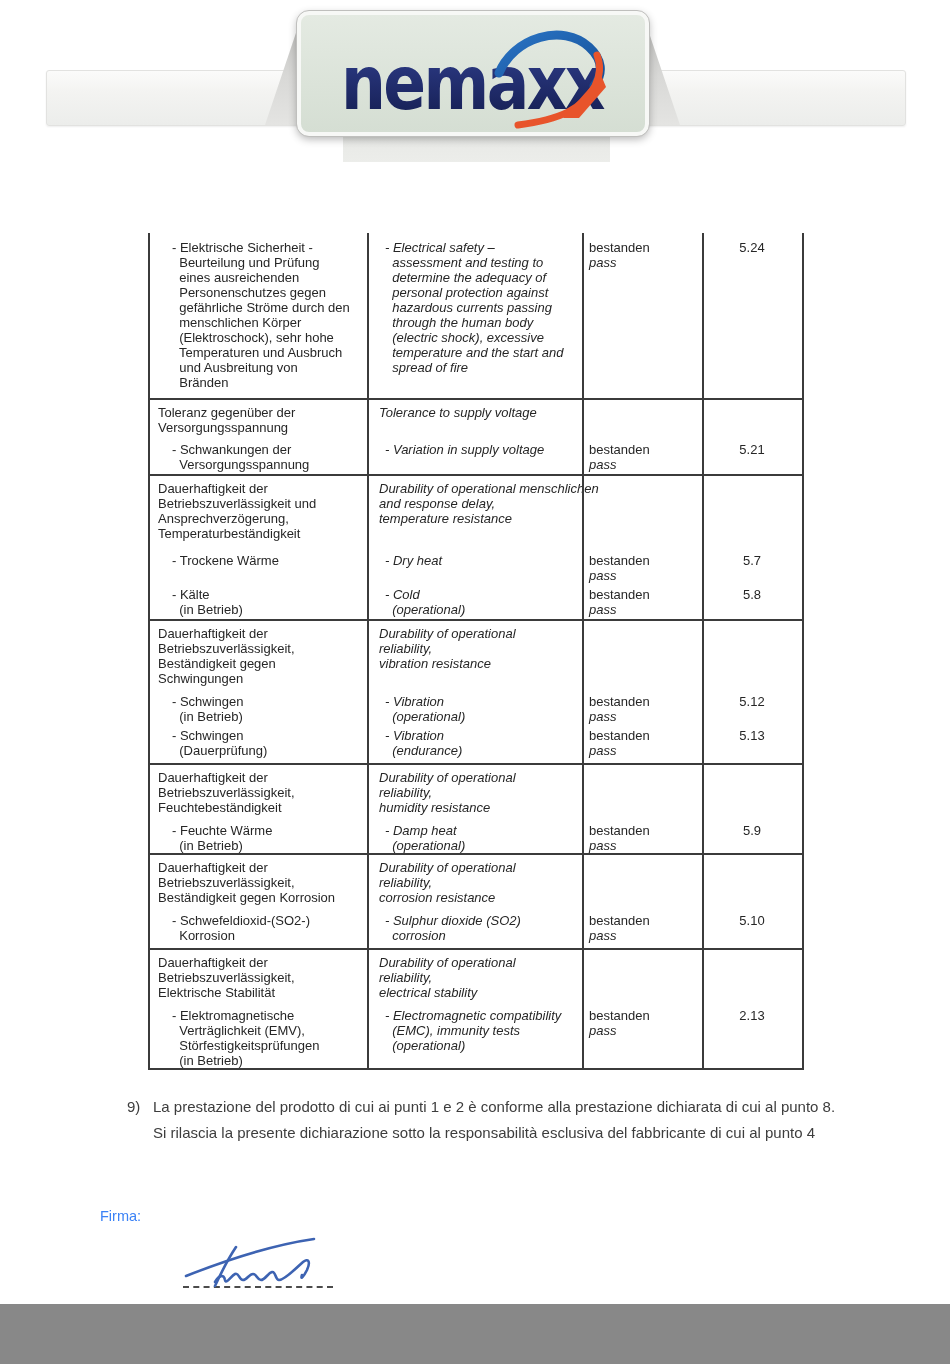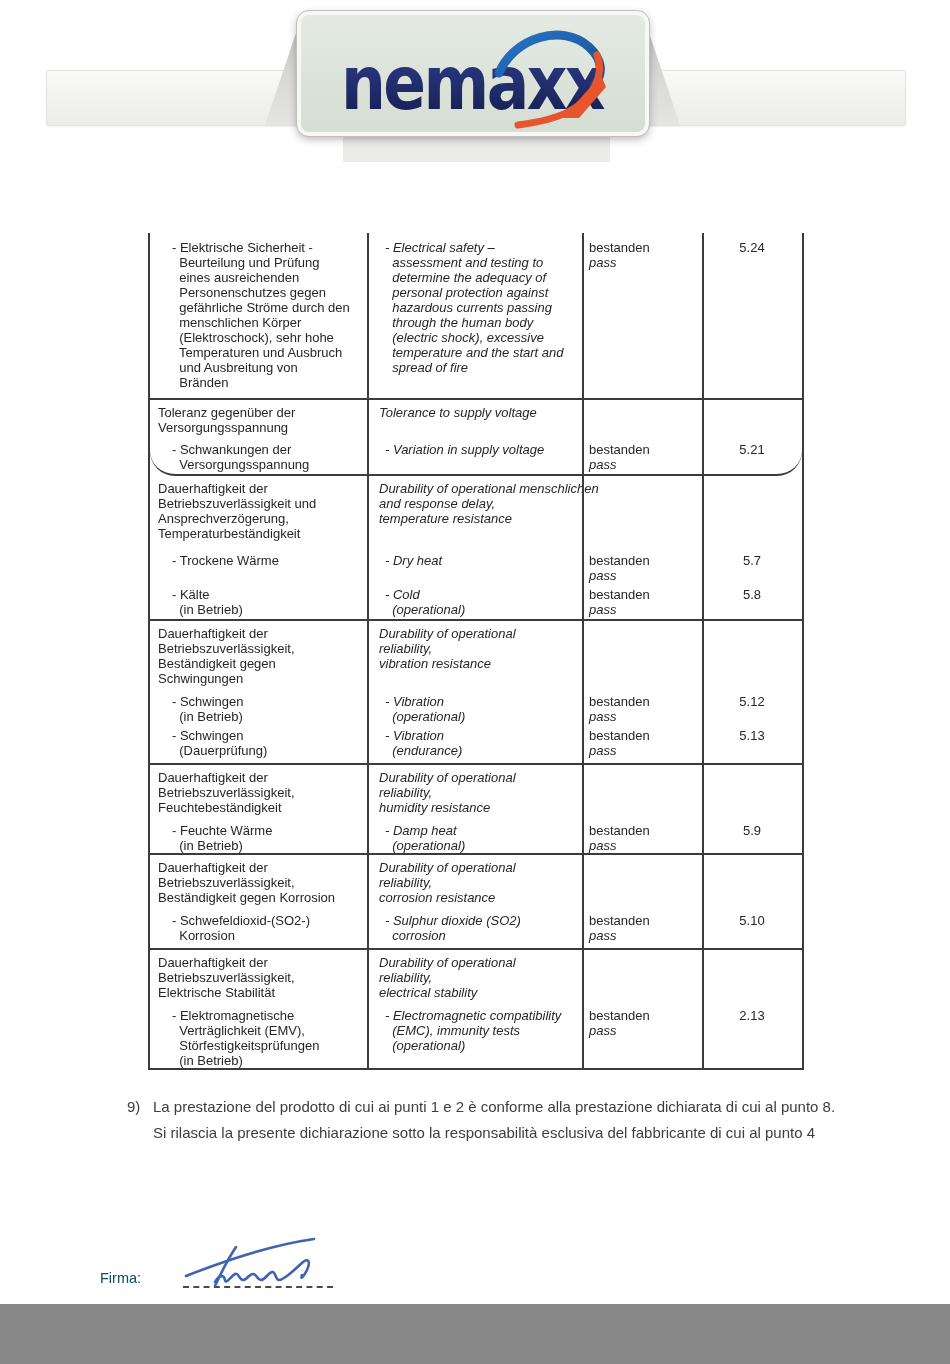--- a/index.html
+++ b/index.html
@@ -32,34 +32,34 @@
   .h-de{padding:0 6px 0 8px;white-space:pre;}
   .h-en{padding:0 6px 0 12px;font-style:italic;white-space:pre;}
   .item-row{display:grid;grid-template-columns:217px 215px 120px 100px;margin-top:8px;}
   .c-de{padding:0 6px 0 22px;white-space:pre;}
   .c-en{padding:0 4px 0 18px;font-style:italic;white-space:pre;}
   .c-res{padding-left:7px;}
   .r-de{display:block;}
   .r-en{display:block;font-style:italic;}
   .c-num{text-align:center;}
   .sec1{min-height:167px;padding-top:7px;} .sec1 .item-row{margin-top:0;}
-  .sec2{min-height:76px;border-radius:25px;}  .sec2 .item-row{margin-top:7px;}
+  .sec2{min-height:76px;}  .sec2 .item-row{margin-top:7px;}
   .sec3{min-height:145px;} .sec3 .i0{margin-top:12px;} .sec3 .i1{margin-top:4px;}
   .sec4{min-height:144px;} .sec4 .i0{margin-top:8px;}  .sec4 .i1{margin-top:4px;}
   .sec5{min-height:90px;}
   .sec6{min-height:95px;}
   .sec7{min-height:120px;}
 
   
   .point9{position:absolute;left:127px;top:1094px;width:740px;display:flex;
         color:#3d3d3d;font-size:15px;line-height:26px;}
   .point9 .lbl{width:26px;flex:none;}
   .contact{position:absolute;left:100px;top:1157px;color:#3d3d3d;font-size:14.5px;line-height:23px;}
   .contact div{white-space:pre;}
-  .firma{position:absolute;left:100px;top:1270px;color:#0c4a6e;font-size:14.5px;}
+  .firma{position:absolute;left:100px;top:1208px;color:#3b82f6;font-size:14.5px;}
   .sig-line{position:absolute;left:183px;top:1252px;width:150px;height:34px;
         border-bottom:2px dashed #4b4b4b;}
   .sig-svg{position:absolute;left:172px;top:1230px;}
   .bottom-rect{position:absolute;left:440px;top:1345px;width:66px;height:19px;background:#ebebeb;}
 </style>
 </head>
 <body>
 
 <div class="page">
 

